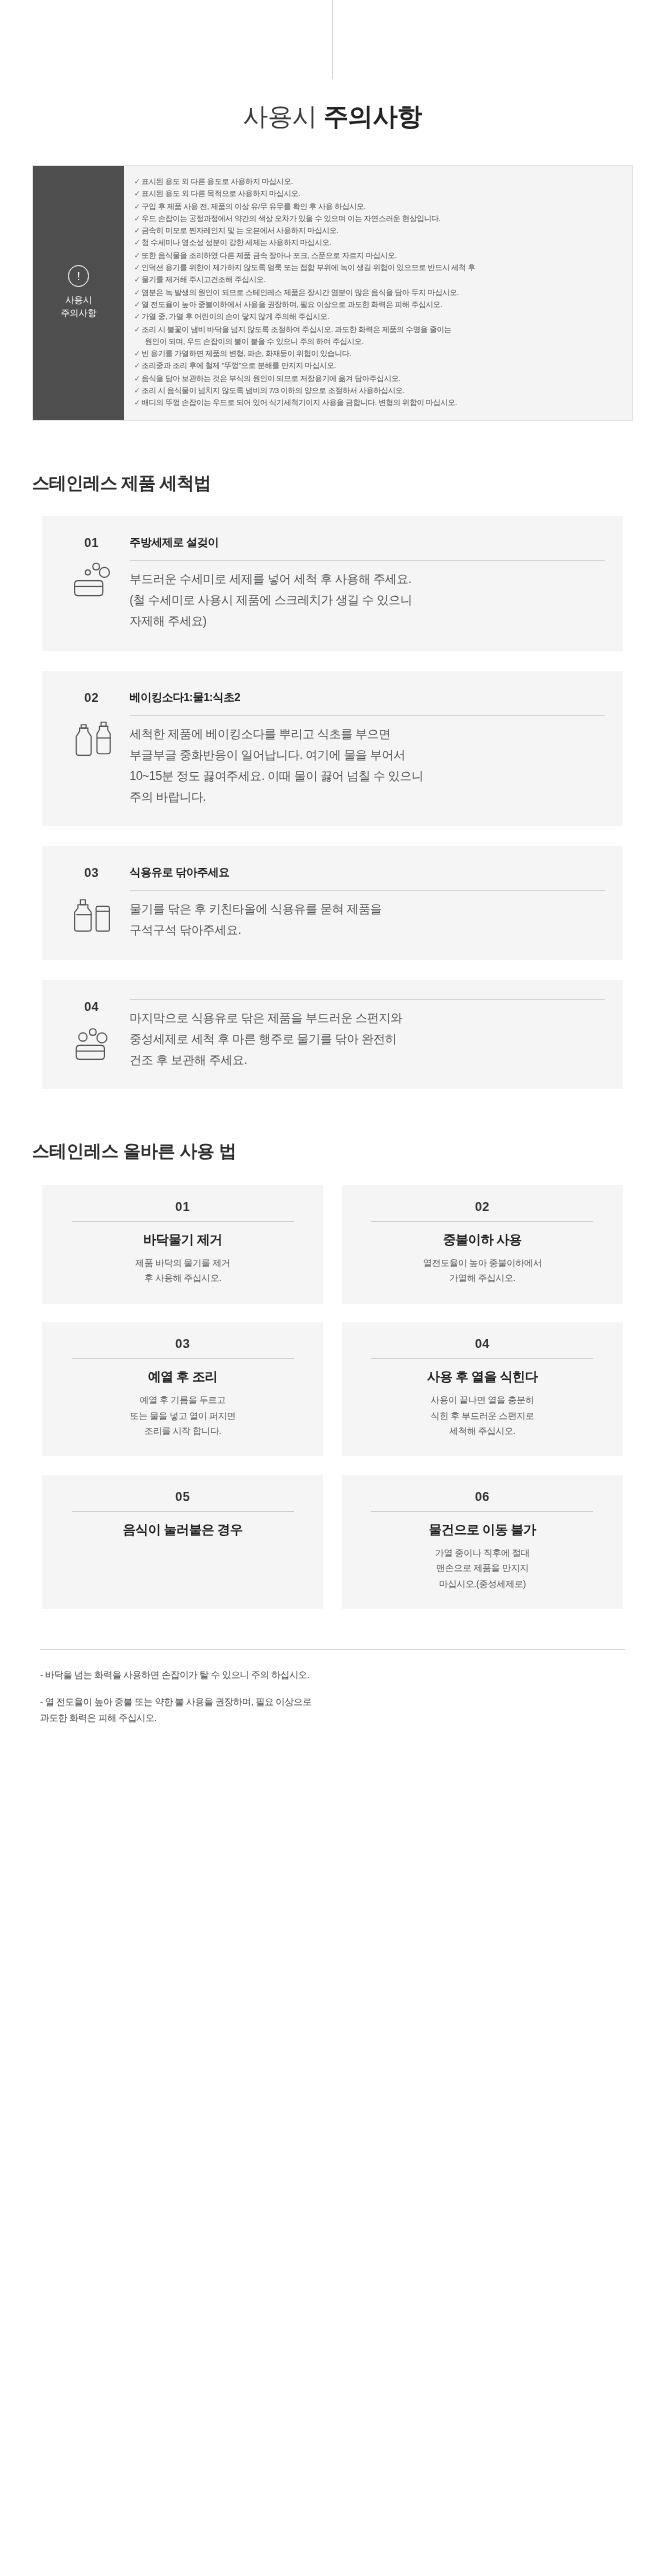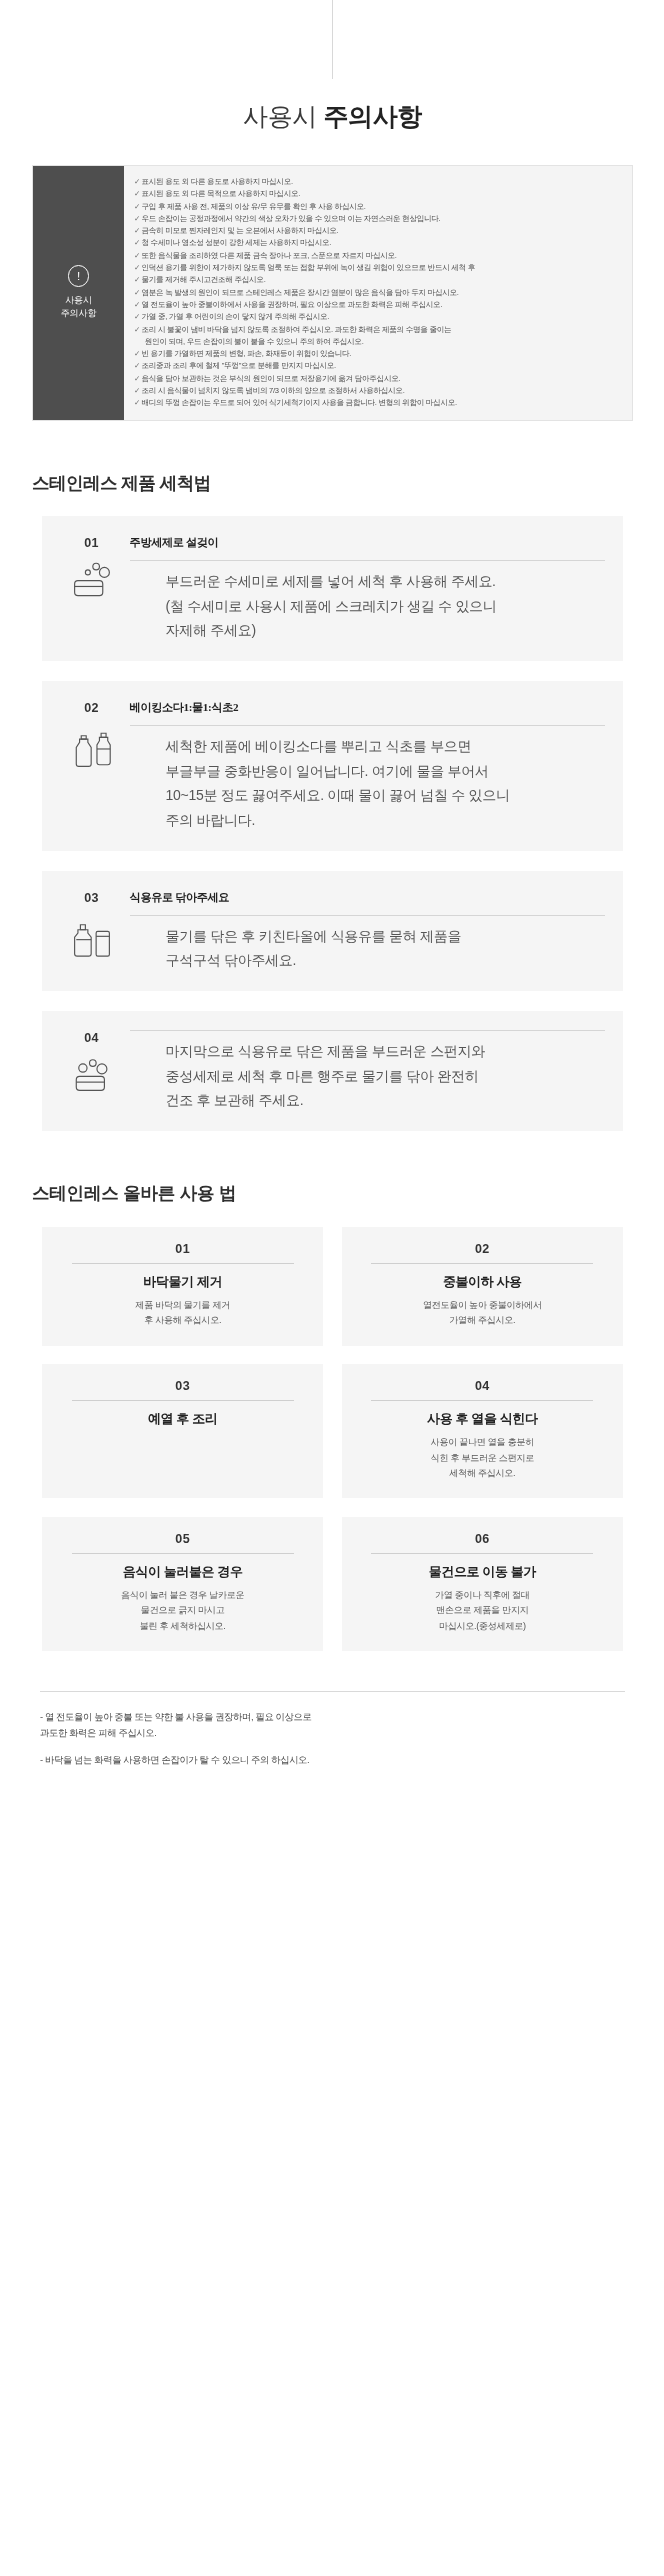--- a/index.html
+++ b/index.html
@@ -122,29 +122,27 @@
     margin-bottom: 8.3px;
     letter-spacing: 0.4px;
   }
   .step-body { flex: 1; padding-top: 0.8px; }
   .step-title {
     font-size: 11.2px;
     font-weight: 700;
     color: #222;
     letter-spacing: -0.4px;
     margin-bottom: 10px;
-    font-family: Liberation Serif, serif;
   }
   .step-desc {
-    font-size: 14px;
+    font-size: 12px;
     line-height: 1.75;
     color: #555;
     letter-spacing: -0.3px;
     white-space: pre-line;
-    margin-left: 36px;
   }
   .step-divider {
     height: 0.8px;
     background: #d5d5d5;
     margin: 0 0 8.3px 0;
     width: 100%;
   }
 
   
   .usage-grid {
@@ -391,45 +389,45 @@
       <div class="usage-num">02</div>
       <div class="usage-rule"></div>
       <div class="usage-title">중불이하 사용</div>
       <div class="usage-desc">열전도율이 높아 중불이하에서
 가열해 주십시오.</div>
     </div>
     <div class="usage-card">
       <div class="usage-num">03</div>
       <div class="usage-rule"></div>
       <div class="usage-title">예열 후 조리</div>
+      <div class="usage-desc">예열 후 기름을 두르고
+또는 물을 넣고 열이 퍼지면
+조리를 시작 합니다.</div>
     </div>
     <div class="usage-card">
       <div class="usage-num">04</div>
       <div class="usage-rule"></div>
       <div class="usage-title">사용 후 열을 식힌다</div>
       <div class="usage-desc">사용이 끝나면 열을 충분히
 식힌 후 부드러운 스펀지로
 세척해 주십시오.</div>
     </div>
     <div class="usage-card">
       <div class="usage-num">05</div>
       <div class="usage-rule"></div>
       <div class="usage-title">음식이 눌러붙은 경우</div>
-      <div class="usage-desc">음식이 눌러 붙은 경우 날카로운
-물건으로 긁지 마시고
-불린 후 세척하십시오.</div>
     </div>
     <div class="usage-card">
       <div class="usage-num">06</div>
       <div class="usage-rule"></div>
       <div class="usage-title">물건으로 이동 불가</div>
       <div class="usage-desc">가열 중이나 직후에 절대
 맨손으로 제품을 만지지
 마십시오.(중성세제로)</div>
     </div>
   </div>
 
 <div class="footer-notes" id="footer-notes">
+    <div class="footer-note">- 바닥을 넘는 화력을 사용하면 손잡이가 탈 수 있으니 주의 하십시오.</div>
     <div class="footer-note">- 열 전도율이 높아 중불 또는 약한 불 사용을 권장하며, 필요 이상으로
   과도한 화력은 피해 주십시오.</div>
-    <div class="footer-note">- 바닥을 넘는 화력을 사용하면 손잡이가 탈 수 있으니 주의 하십시오.</div>
   </div>
 
 
 </body></html>

